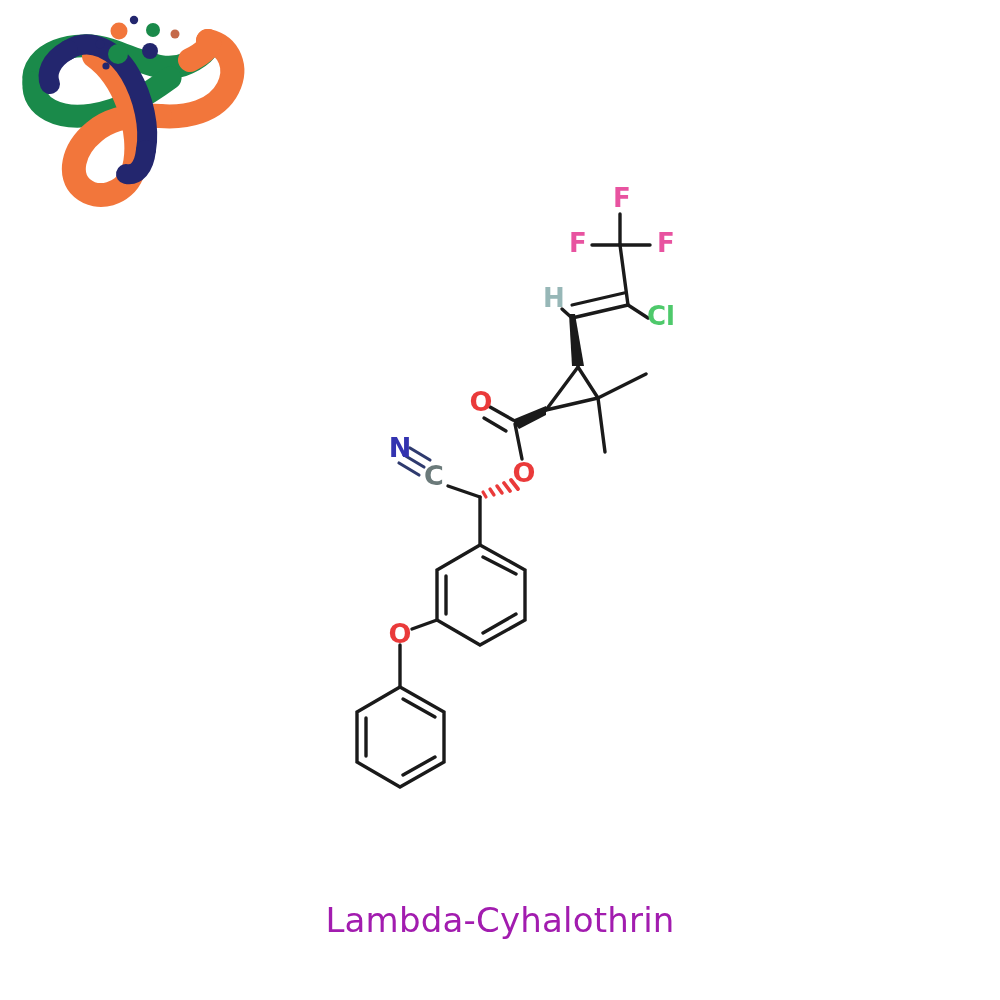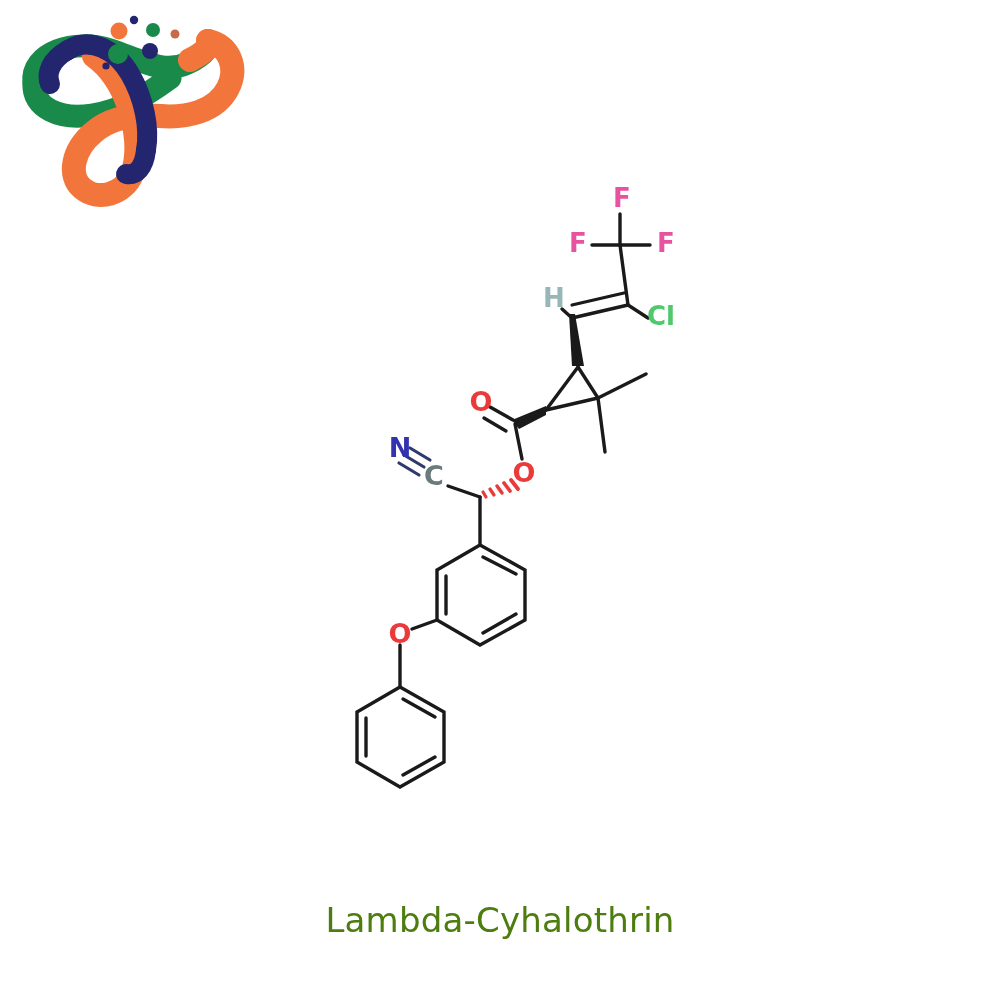--- a/index.html
+++ b/index.html
@@ -36,21 +36,21 @@
   }
   #caption {
     position: absolute;
     left: 0;
     top: 900px;
     width: 1000px;
     text-align: center;
     font-family: "DejaVu Sans", sans-serif;
     font-size: 34px;
     font-weight: 400;
-    color: #4d7c0f;
+    color: #a21caf;
     letter-spacing: 0.2px;
   }
   .atom-label {
     font-family: "DejaVu Sans", sans-serif;
     font-weight: 700;
   }
 </style>
 </head>
 <body>
 

